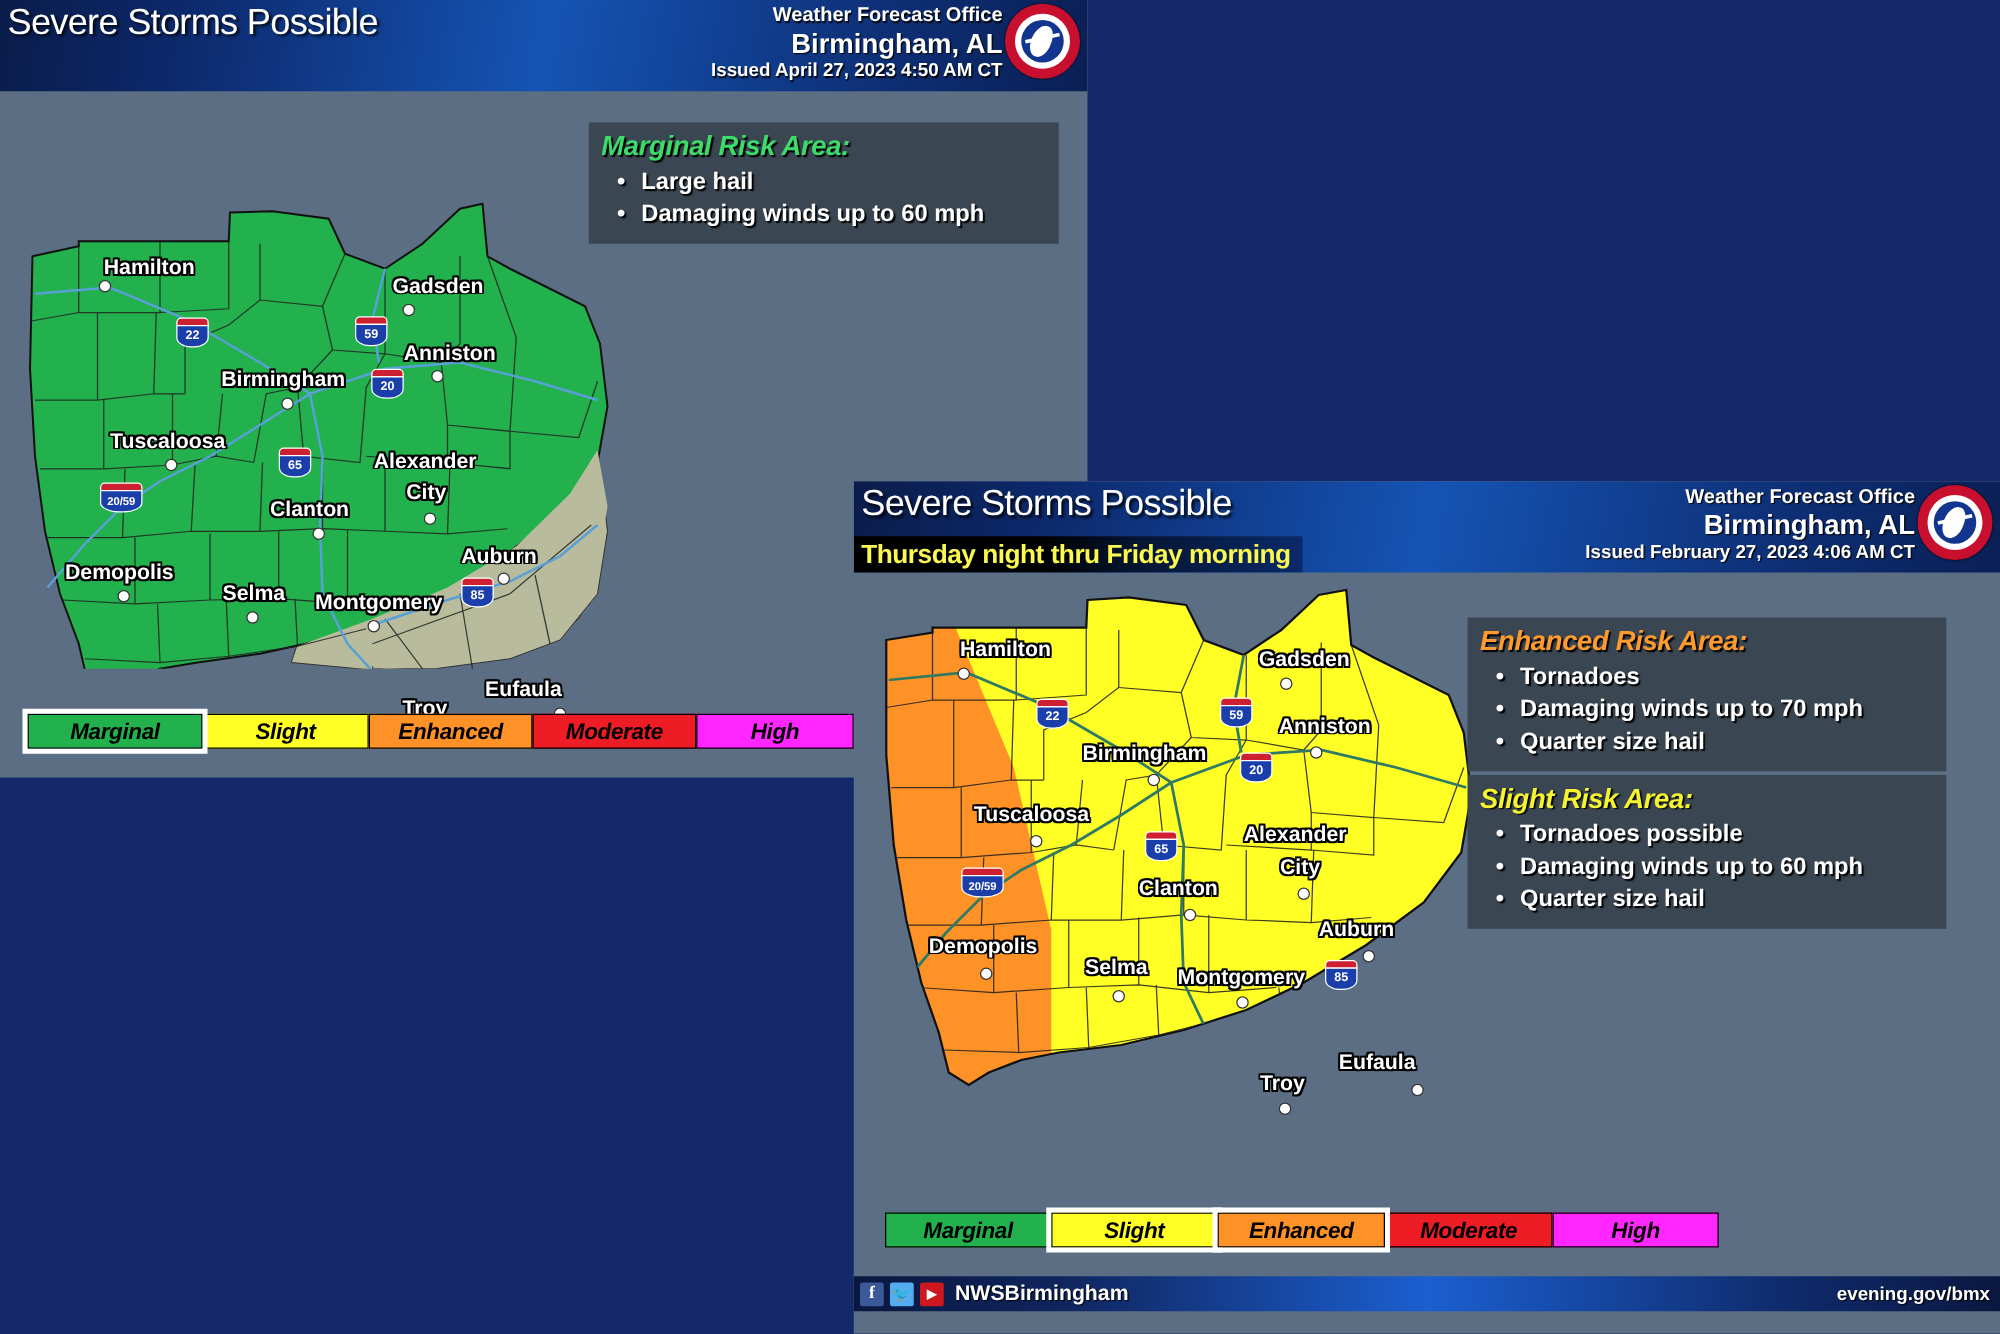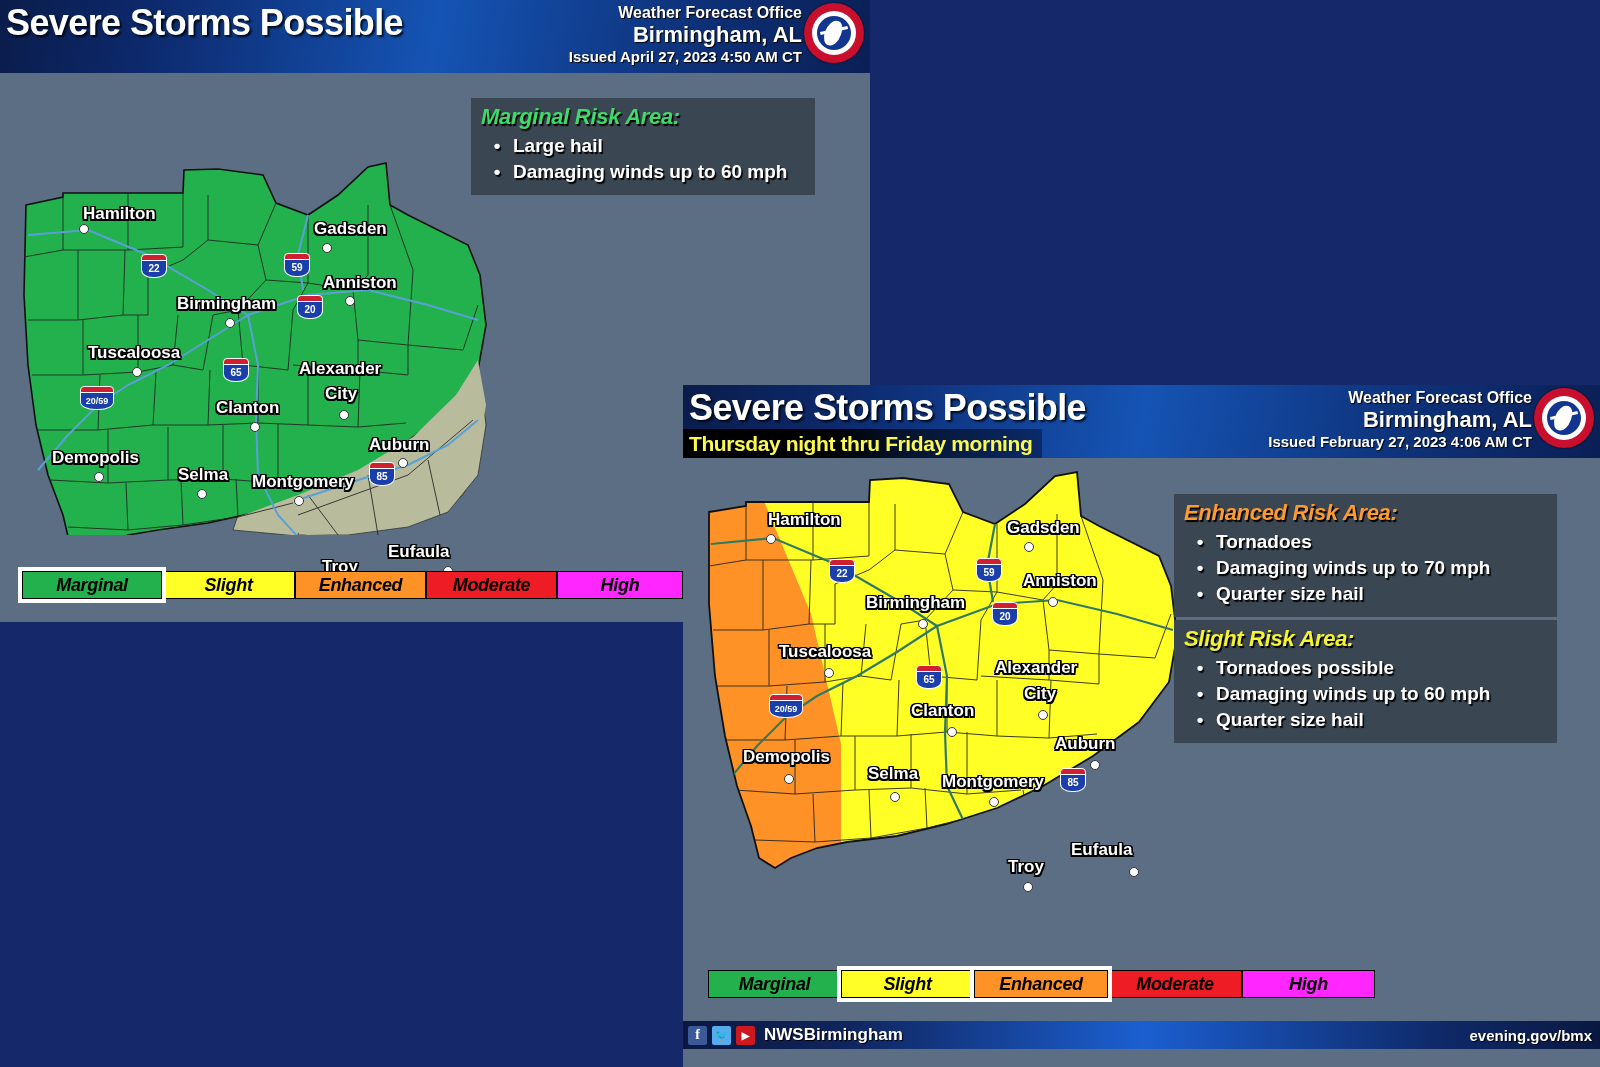--- a/index.html
+++ b/index.html
@@ -12,21 +12,21 @@
 
   
   .graphic{position:absolute;background:#5b6e84;overflow:hidden;}
   #graphic-1{left:0;top:0;width:870px;height:622px;}
   #graphic-2{left:683px;top:385px;width:917px;height:682px;}
 
   
   .hdr{position:relative;height:73px;width:100%;
        background:linear-gradient(100deg,#0a1c4a 0%,#0d2a6e 18%,#1554b4 50%,#0e3077 80%,#0a1f55 100%);
        overflow:hidden;}
-  .hdr-title{position:absolute;left:6px;top:2px;color:#fff;font-size:36px;font-weight:bold;
+  .hdr-title{position:absolute;left:6px;top:2px;color:#fff;font-size:29px;font-weight:normal;
              letter-spacing:-0.6px;text-shadow:2px 2px 2px rgba(0,0,0,.8);white-space:nowrap;}
   .hdr-sub-wrap{position:absolute;left:0;top:44px;height:29px;
                 background:linear-gradient(90deg,#000 0%,#000 42%,#05142f 62%,#0b2a6a 100%);
                 padding:0 10px 0 6px;display:flex;align-items:center;}
   #graphic-2 .hdr-sub-wrap{left:0;}
   .hdr-sub{color:#fbf850;font-size:21px;font-weight:bold;letter-spacing:-0.4px;white-space:nowrap;}
   .hdr-right{position:absolute;right:68px;top:3px;text-align:right;color:#fff;}
   .hdr-wfo{font-size:16px;font-weight:bold;line-height:19px;text-shadow:1px 1px 1px #000;}
   .hdr-city{font-size:22px;font-weight:bold;line-height:25px;text-shadow:1px 1px 1px #000;}
   .hdr-issued{font-size:15px;font-weight:bold;line-height:19px;text-shadow:1px 1px 1px #000;}
@@ -64,21 +64,21 @@
        border-radius:4px 4px 0 0;border:1px solid #fff;box-sizing:border-box;}
   .shield .sh-bot{position:absolute;left:0;top:6px;width:26px;height:18px;background:#1b3faa;
        border:1px solid #fff;box-sizing:border-box;border-radius:0 0 45% 45%;
        color:#fff;font-size:10px;font-weight:bold;text-align:center;line-height:16px;}
   .shield.wide{width:38px;}
   .shield.wide .sh-top{width:34px;}
   .shield.wide .sh-bot{width:34px;font-size:9px;}
 
   
   .riskbox{position:absolute;background:#3a4651;padding:6px 10px 10px 10px;box-sizing:border-box;}
-  #risk-1{left:471px;top:98px;width:344px;}
+  #risk-1{left:471px;top:98px;width:376px;}
   .risk-head{font-size:22px;font-weight:bold;font-style:italic;margin-bottom:3px;
              text-shadow:1.5px 1.5px 1px #000;letter-spacing:-0.3px;}
   .risk-head.green{color:#3ddb6a;}
   .risk-head.orange{color:#ff9a2e;}
   .risk-head.yellow{color:#f6f430;}
   .risk-li{display:flex;color:#fff;font-size:19px;font-weight:bold;line-height:26px;
            text-shadow:1.5px 1.5px 1px #000;}
   .risk-bullet{width:32px;text-align:center;flex:0 0 32px;}
 
   

